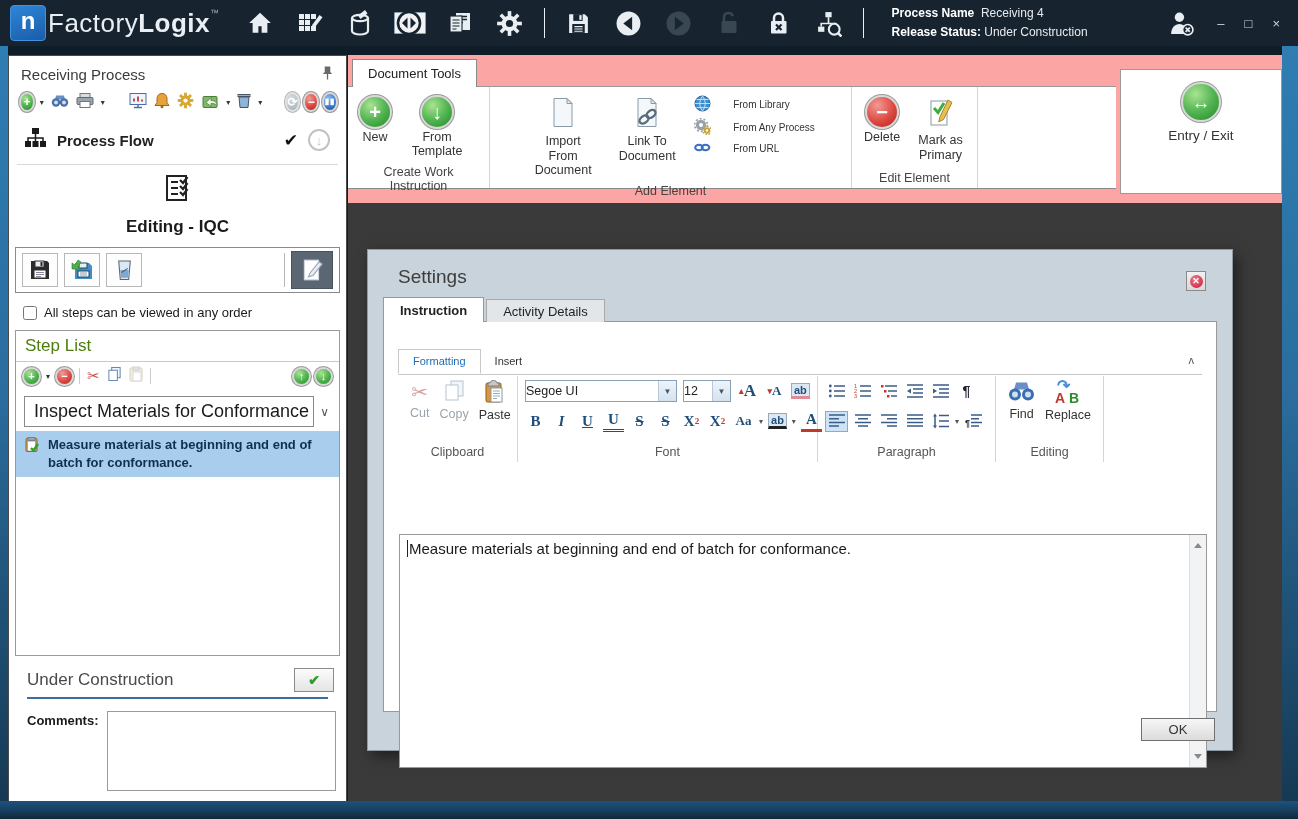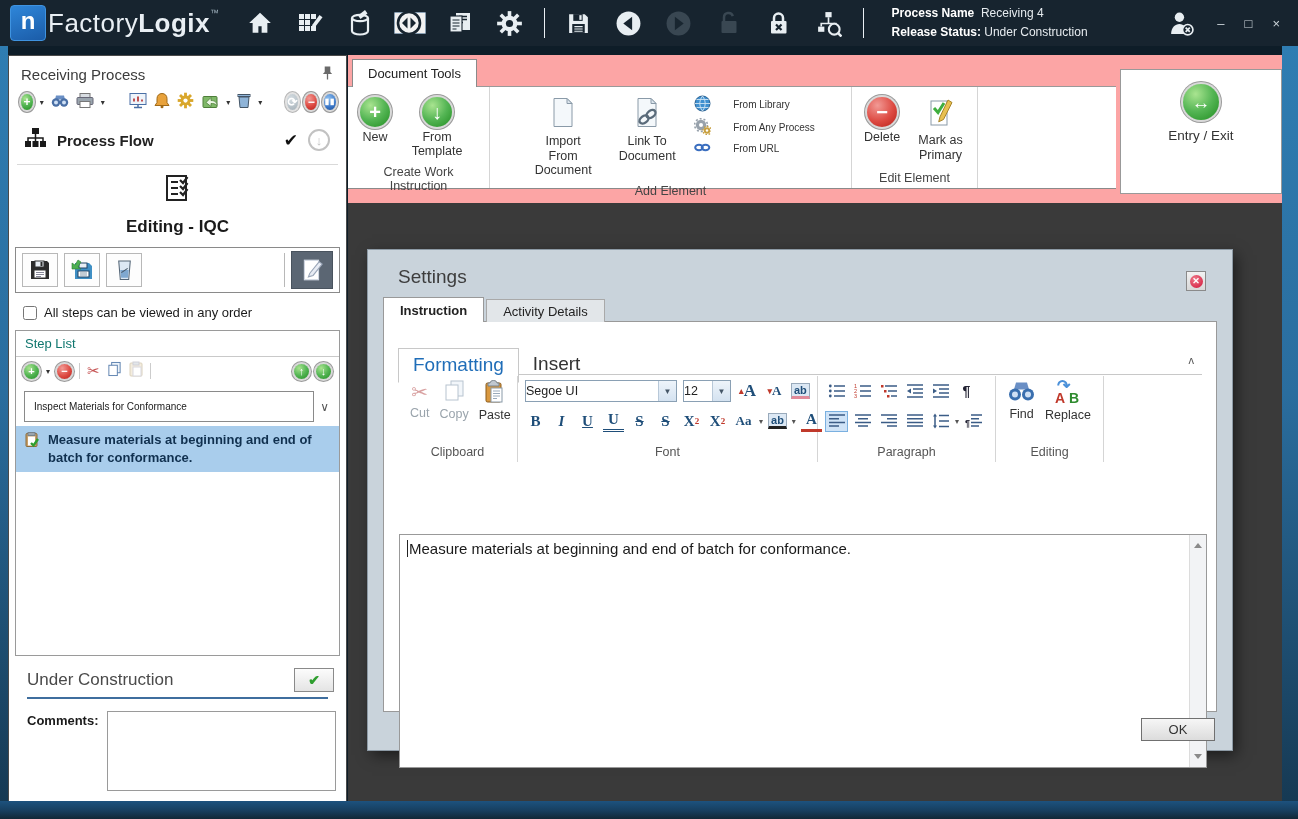--- a/index.html
+++ b/index.html
@@ -50,25 +50,25 @@
   .lp-stage { display:flex; align-items:center; gap:10px; padding:8px 10px 6px 10px;flex-direction:column; }
   .lp-stage .slabel { font-size:17px; font-weight:bold; color:#1a1a1a; }
   .lp-btnbox { margin:4px 6px 0 6px; border:1px solid #8a8a8a; height:46px; display:flex; align-items:center;
                padding:0 6px; gap:6px; }
   .sq-btn { width:36px; height:34px; border:1px solid #b8b8b8; background:#fdfdfd; display:grid; place-items:center; cursor:pointer; }
   .lp-btnbox .vsep { width:1px; height:34px; background:#b8b8b8; margin-left:auto; }
   .sq-btn.dark { width:42px; height:38px; background:#5b6673; border:1px solid #49535e; }
   .lp-check { display:flex; align-items:center; gap:7px; margin:12px 0 0 14px; font-size:13px; color:#1a1a1a; }
   .lp-check input { width:14px; height:14px; }
   .steplist { margin:10px 6px 0 6px; border:1px solid #9a9a9a; flex:1; display:flex; flex-direction:column; background:#fff; }
-  .sl-header { font-size:13px; color:#0f766e; padding:5px 9px; border-bottom:1px solid #c9c9c9; }
+  .sl-header { font-size:17px; color:#4d7c0f; padding:5px 9px; border-bottom:1px solid #c9c9c9; }
   .sl-toolbar { display:flex; align-items:center; gap:7px; padding:4px 8px; }
   .sl-toolbar .tsep { width:1px; height:16px; background:#ccc; }
   .sl-inputrow { display:flex; align-items:center; margin:6px 6px 4px 8px; gap:6px; }
-  .sl-input { flex:1; height:31px; border:1px solid #8a8a8a; background:#fff; font-size:10px; color:#1a1a1a;
+  .sl-input { flex:1; height:31px; border:1px solid #8a8a8a; background:#fff; font-size:18px; color:#1a1a1a;
               display:flex; align-items:center; padding-left:9px; }
   .sl-caret { color:#555; font-size:12px; padding-right:4px; }
   .sl-item { display:flex; gap:8px; background:#a9cdec; padding:5px 8px 6px 8px; cursor:pointer; }
   .sl-item .txt { font-size:13px; font-weight:bold; color:#10304f; line-height:1.35; }
   .lp-status { display:flex; align-items:center; margin:12px 12px 0 18px; }
   .lp-status .shead { font-size:17px; color:#4a4a4a; }
   .ok-check { margin-left:auto; width:40px; height:24px; border:1px solid #8a8a8a;
               background:linear-gradient(#fcfcfc,#e4e4e4); display:grid; place-items:center;
               color:#2e9e2e; font-size:14px; font-weight:bold; cursor:pointer; }
   .status-underline { margin:5px 18px 0 18px; border-top:2px solid #3f6e9e; }
@@ -120,22 +120,22 @@
                background:linear-gradient(#f2f2f2,#d8d8d8); display:grid; place-items:center; cursor:pointer; }
   .dlg-close .rx { width:13px; height:13px; border-radius:50%; background:radial-gradient(circle at 38% 32%,#f07a8a,#cf1237);
                    color:#fff; font-size:9px; font-weight:bold; display:grid; place-items:center; }
   .dlg-tabs { position:absolute; left:15px; top:47px; display:flex; align-items:flex-end; z-index:2; }
   .dtab { height:25px; padding:0 16px; display:flex; align-items:center; font-size:13px; color:#222;
           cursor:pointer; }
   .dtab.active { background:#fff; border:1px solid #999; border-bottom:none; font-weight:bold; }
   .dtab.inactive { background:#e2e6e9; border:1px solid #a9a9a9; border-bottom:none; height:23px; margin-left:2px; }
   .dlg-content { position:absolute; left:15px; top:71px; width:834px; height:391px; background:#fff;
                  border:1px solid #999; }
-  .dtabs2 { position:absolute; left:14px; right:14px; top:26px; height:27px; display:flex; align-items:flex-start;
-            border-bottom:1px solid #c8c8c8; font-size:19px; }
+  .dtabs2 { position:absolute; left:14px; right:14px; top:26px; height:27px; display:flex; align-items:center;
+            border-bottom:1px solid #c8c8c8; font-size:11px; }
   .ftab { padding:5px 14px 6px 14px; color:#333; cursor:pointer; }
   .ftab.active { background:#fff; border:1px solid #c8c8c8; border-bottom:1px solid #fff; color:#1f6db8; margin-bottom:-1px; }
   .collapse-chevron { position:absolute; right:22px; top:32px; font-size:11px; color:#555; cursor:pointer; }
   .dribbon { position:absolute; left:14px; top:54px; right:14px; height:86px; display:flex; }
   .dgroup { display:flex; flex-direction:column; border-right:1px solid #d5d5d5; padding:0 7px; }
   .dgroup .glabel2 { margin-top:auto; text-align:center; font-size:12.5px; color:#555; padding-bottom:3px; }
   .vbtn { display:flex; flex-direction:column; align-items:center; gap:2px; padding:4px 5px 0 5px;
           font-size:12.5px; color:#333; cursor:pointer; }
   .vbtn.dis { color:#9aa4ac; }
   .frow { display:flex; align-items:center; gap:6px; height:30px; }

